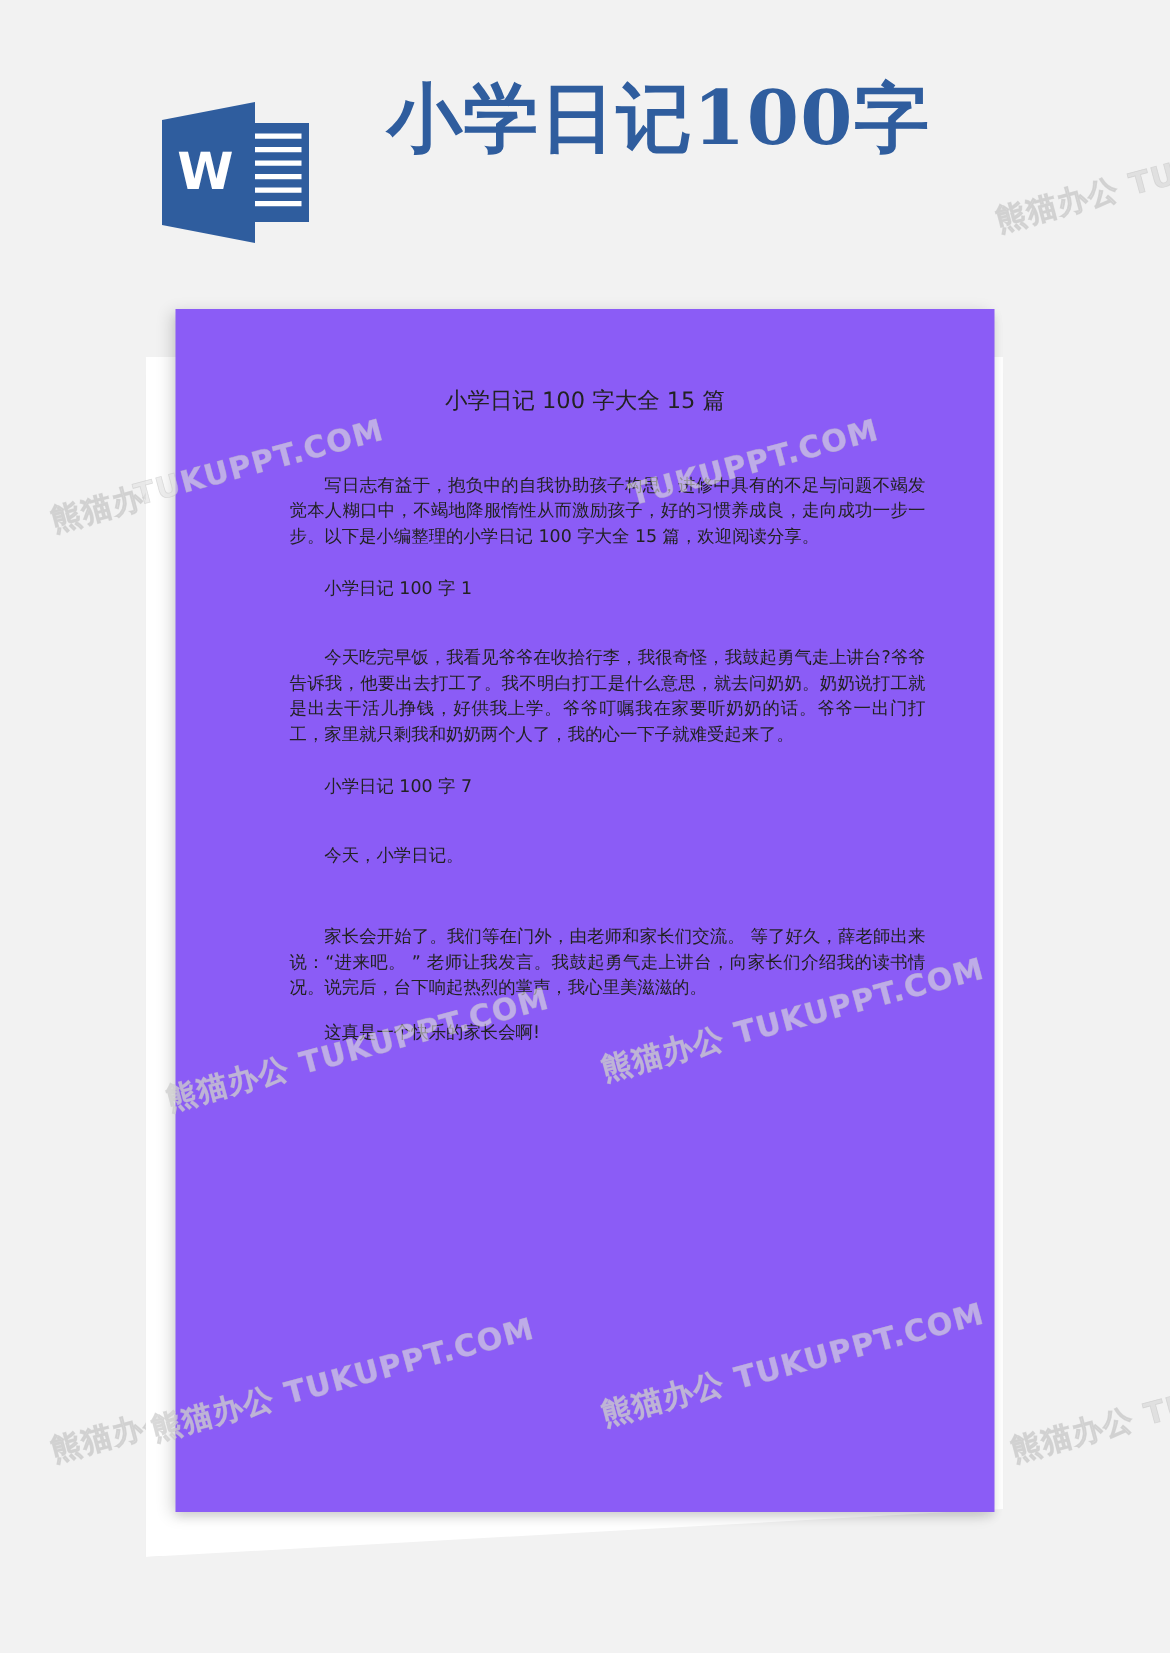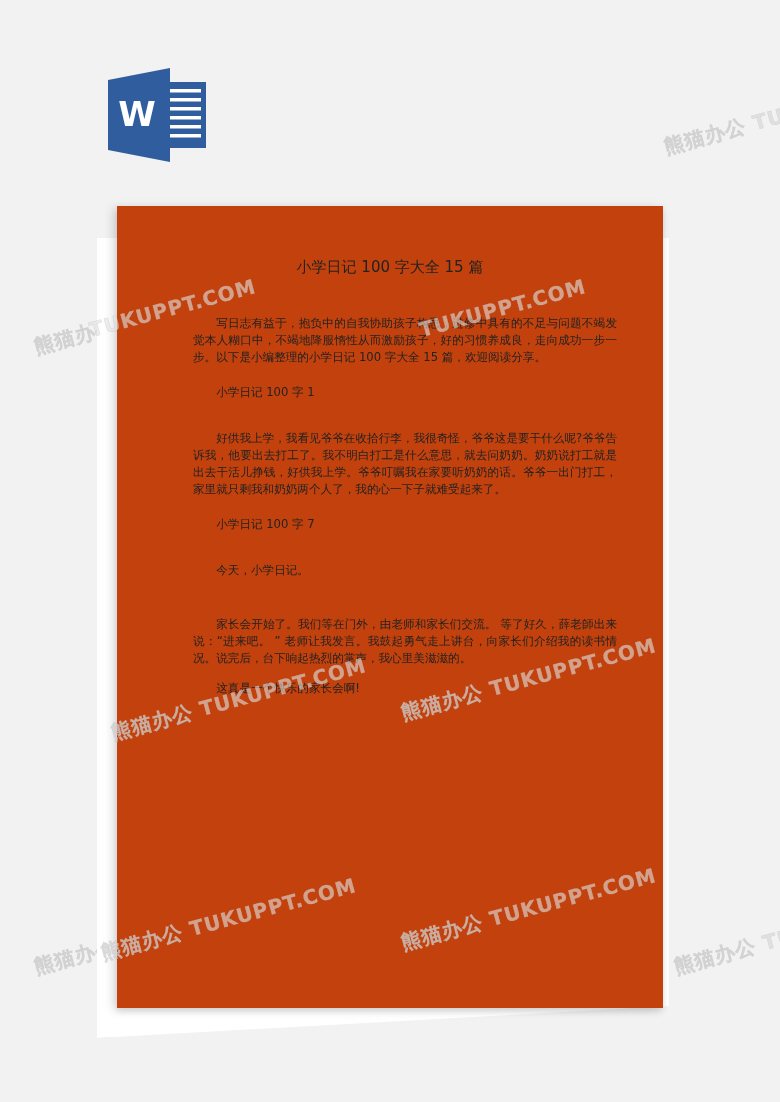--- a/index.html
+++ b/index.html
@@ -45,21 +45,21 @@
       background: #ffffff;
       box-shadow: 0 6px 14px rgba(0,0,0,0.12);
       clip-path: polygon(0 0, 100% 0, 100% 96%, 0 100%);
     }
     .page-front {
       position: absolute;
       left: 117px;
       top: 206px;
       width: 546px;
       height: 802px;
-      background: #c2410c;
+      background: #8b5cf6;
       box-shadow: -4px 2px 10px rgba(0,0,0,0.14), 0 3px 6px rgba(0,0,0,0.10);
     }
     .doc-content {
       position: absolute;
       left: 76px;
       right: 46px;
       top: 52px;
       color: #222;
       font-size: 11.6px;
     }
@@ -111,38 +111,39 @@
       <rect x="60" y="57" width="33" height="3.5"></rect>
       <rect x="60" y="66" width="33" height="3.5"></rect>
     </g>
 
     <polygon points="0,12 62,0 62,94 0,82" fill="#2f5d9e"></polygon>
     <text x="29" y="58" text-anchor="middle" fill="#ffffff" font-family="DejaVu Sans, sans-serif" font-weight="bold" font-size="34">W</text>
   </svg>
 </div>
 
 <div class="banner-title">
+  <div>小学日记100字</div>
 </div>
 
 <div class="wm" style="left:30px;top:300px;"><span>熊猫办公</span> <span>TUKUPPT.COM</span></div>
 <div class="wm" style="left:660px;top:100px;"><span>熊猫办公</span> <span>TUKUPPT.COM</span></div>
 <div class="wm" style="left:30px;top:920px;"><span>熊猫办公</span> <span>TUKUPPT.COM</span></div>
 <div class="wm" style="left:670px;top:920px;"><span>熊猫办公</span> <span>TUKUPPT.COM</span></div>
 
 <div class="page-back"></div>
 
 <div class="page-front">
   <div class="doc-content">
     <div class="doc-title">小学日记 100 字大全 15 篇</div>
 
     <p class="para indent">写日志有益于，抱负中的自我协助孩子构思，进修中具有的不足与问题不竭发觉本人糊口中，不竭地降服惰性从而激励孩子，好的习惯养成良，走向成功一步一步。以下是小编整理的小学日记 100 字大全 15 篇，欢迎阅读分享。</p>
 
     <div class="subhead">小学日记 100 字 1</div>
     <div class="gap"></div>
-    <p class="para indent">好供我上学，我看见爷爷在收拾行李，我很奇怪，爷爷这是要干什么呢?爷爷告诉我，他要出去打工了。我不明白打工是什么意思，就去问奶奶。奶奶说打工就是出去干活儿挣钱，好供我上学。爷爷叮嘱我在家要听奶奶的话。爷爷一出门打工，家里就只剩我和奶奶两个人了，我的心一下子就难受起来了。</p>
+    <p class="para indent">今天吃完早饭，我看见爷爷在收拾行李，我很奇怪，我鼓起勇气走上讲台?爷爷告诉我，他要出去打工了。我不明白打工是什么意思，就去问奶奶。奶奶说打工就是出去干活儿挣钱，好供我上学。爷爷叮嘱我在家要听奶奶的话。爷爷一出门打工，家里就只剩我和奶奶两个人了，我的心一下子就难受起来了。</p>
 
     <div class="subhead">小学日记 100 字 7</div>
     <div class="gap"></div>
     <p class="para indent">今天，小学日记。</p>
     <div class="gap"></div>
     <div class="gap"></div>
     <p class="para indent">家长会开始了。我们等在门外，由老师和家长们交流。 等了好久，薛老師出来说：“进来吧。 ” 老师让我发言。我鼓起勇气走上讲台，向家长们介绍我的读书情况。说完后，台下响起热烈的掌声，我心里美滋滋的。</p>
     <p class="para indent">这真是一个快乐的家长会啊!</p>
   </div>
 

